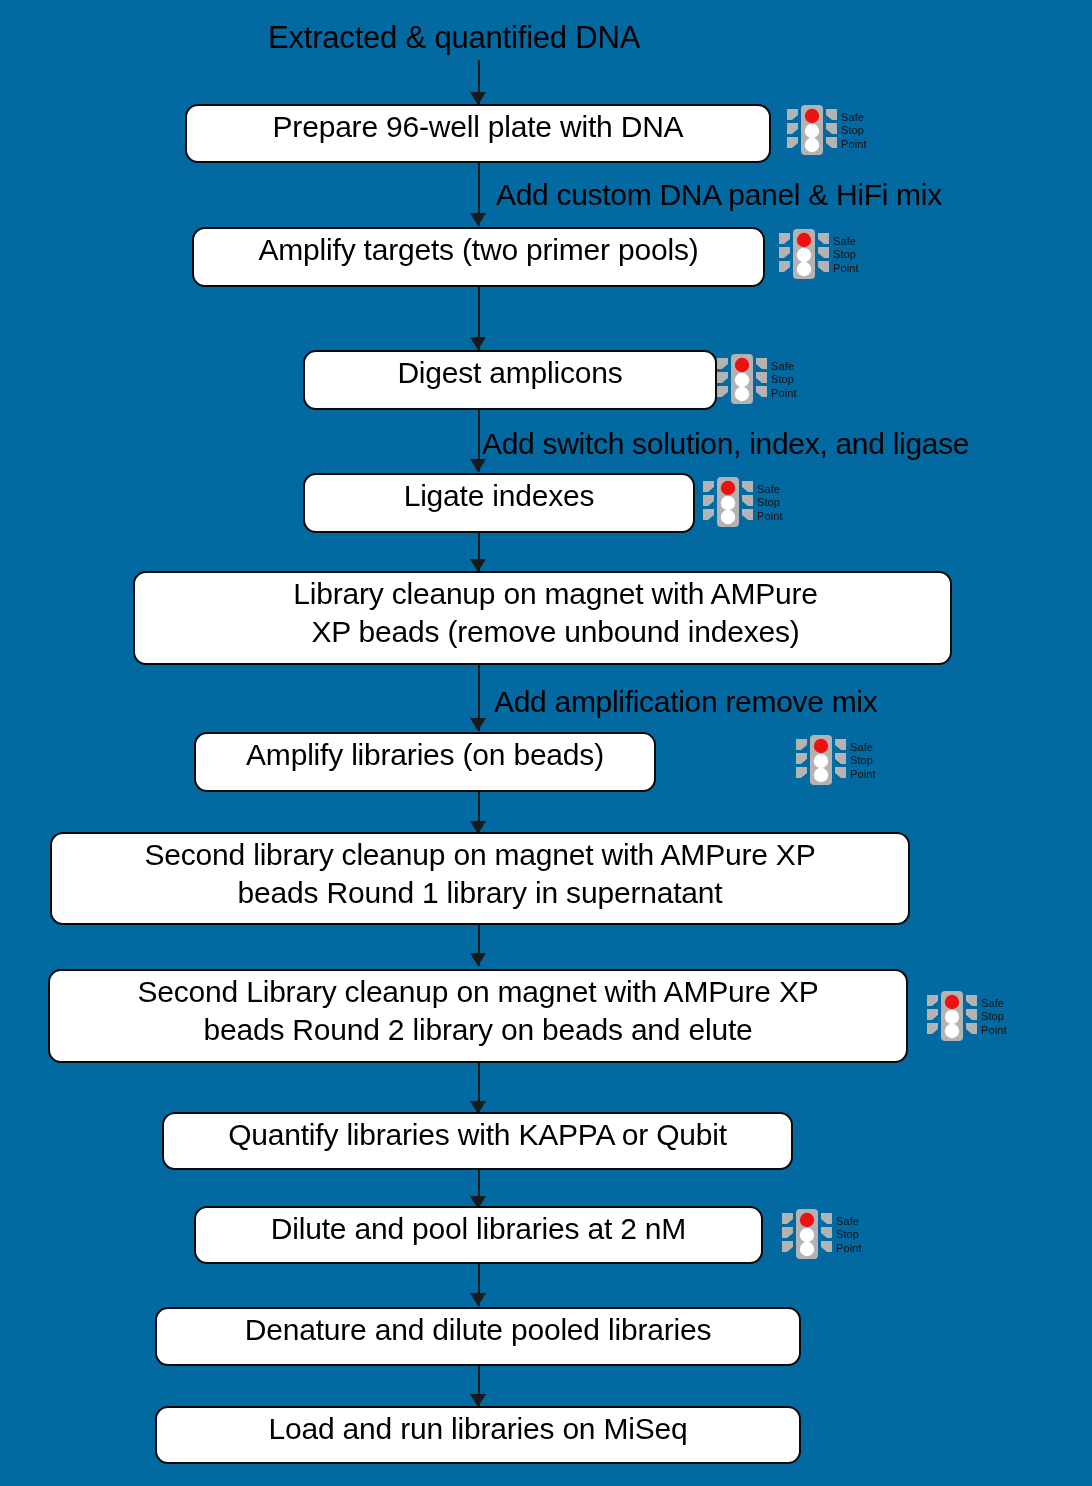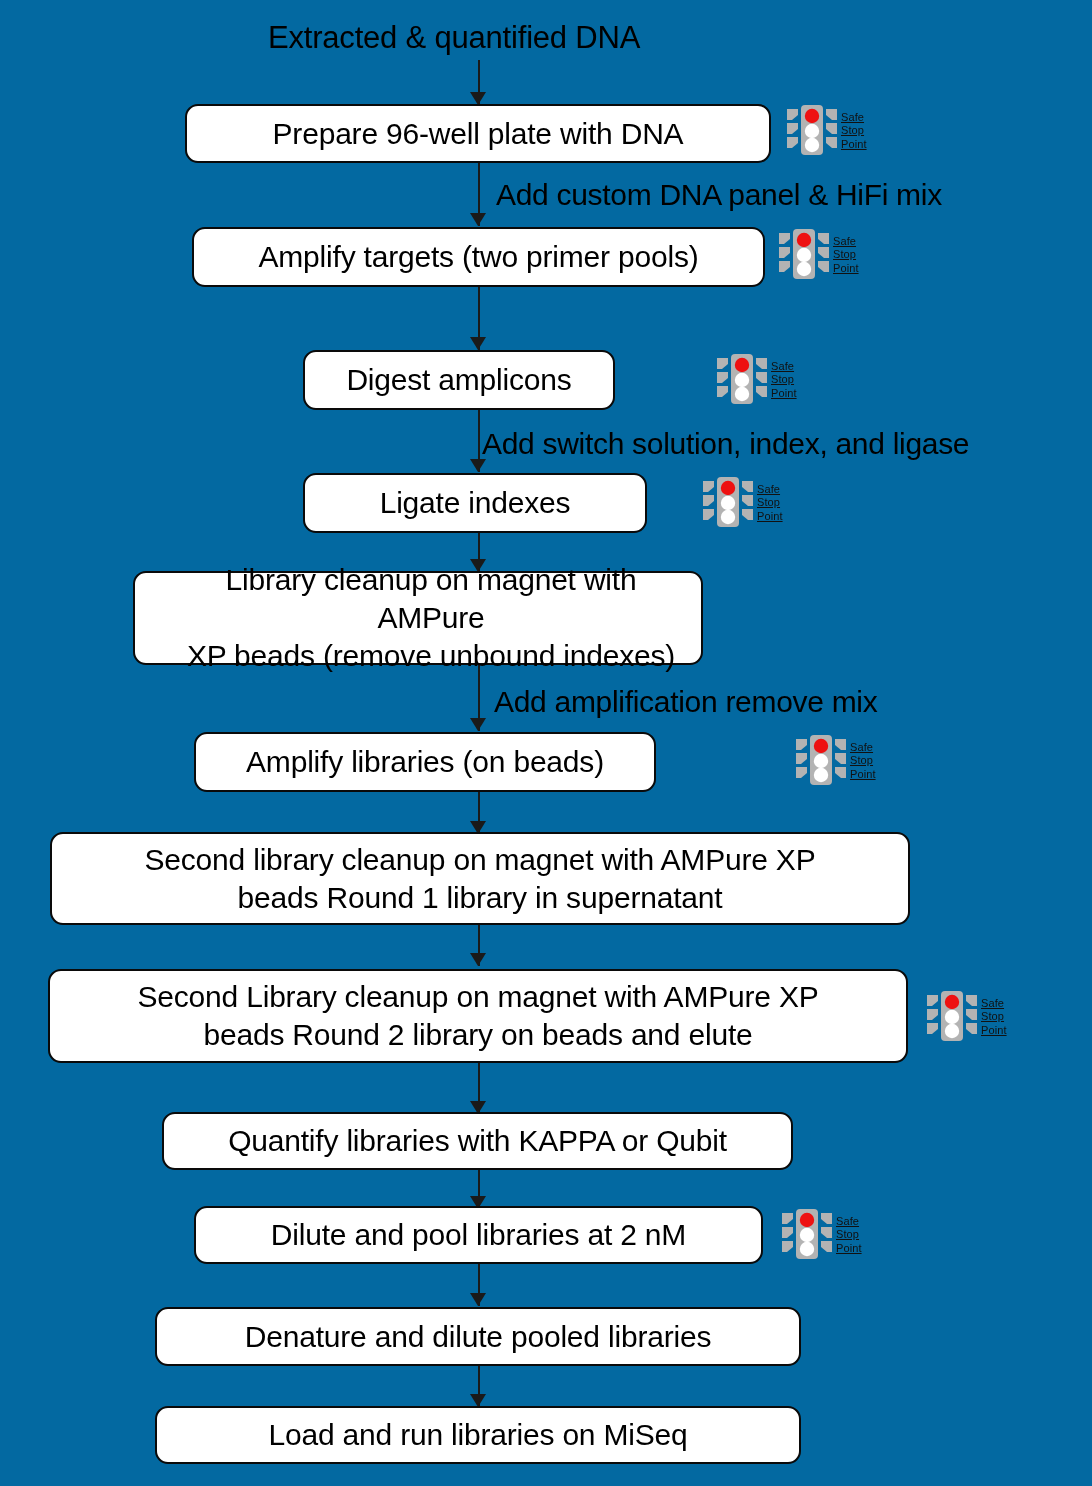--- a/index.html
+++ b/index.html
@@ -26,21 +26,21 @@
     white-space: nowrap;
     letter-spacing: -0.2px;
   }
   .node {
     position: absolute;
     box-sizing: border-box;
     border: 2.6px solid #0a0a0a;
     border-radius: 13px;
     background: #ffffff;
     display: flex;
-    align-items: center;
+    align-items: flex-start;
     justify-content: center;
     text-align: center;
     font-size: 30px;
     line-height: 38px;
     color: #000;
     padding: 2px 10px;
     letter-spacing: -0.2px;
   }
   .node-text {
     display: block;
@@ -80,21 +80,21 @@
     display: block;
   }
   .ssp-text {
     display: flex;
     flex-direction: column;
     font-size: 11px;
     line-height: 13.5px;
     color: #111;
     letter-spacing: 0.1px;
   }
-  .ssp-text span { display: block; text-decoration: underline; }
+  .ssp-text span { display: block; }
 </style>
 </head>
 <body>
 
 <div id="canvas">
 
   <div class="start-label" style="left:268px; top:21px;">Extracted &amp; quantified DNA</div>
 
   <div class="edge" style="left:478px; top:60px;  height:44px;"></div>
   <div class="arrowhead" style="left:470px; top:92px;"></div>
@@ -136,29 +136,29 @@
   <div class="arrowhead" style="left:470px; top:1394px;"></div>
 
   <div class="node" style="left:185px; top:104px; width:586px; height:59px;">
     <span class="node-text">Prepare 96-well plate with DNA</span>
   </div>
 
   <div class="node" style="left:192px; top:227px; width:573px; height:60px;">
     <span class="node-text">Amplify targets (two primer pools)</span>
   </div>
 
-  <div class="node" style="left:303px; top:350px; width:312px; height:60px;">
+  <div class="node" style="left:303px; top:350px; width:414px; height:60px;">
     <span class="node-text">Digest amplicons</span>
   </div>
 
-  <div class="node" style="left:303px; top:473px; width:344px; height:60px;">
+  <div class="node" style="left:303px; top:473px; width:392px; height:60px;">
     <span class="node-text">Ligate indexes</span>
   </div>
 
-  <div class="node" style="left:133px; top:571px; width:570px; height:94px;padding-left:36px;">
+  <div class="node" style="left:133px; top:571px; width:819px; height:94px;padding-left:36px;">
     <span class="node-text">Library cleanup on magnet with AMPure
 XP beads (remove unbound indexes)</span>
   </div>
 
   <div class="node" style="left:194px; top:732px; width:462px; height:60px;">
     <span class="node-text">Amplify libraries (on beads)</span>
   </div>
 
   <div class="node" style="left:50px; top:832px; width:860px; height:93px;">
     <span class="node-text">Second library cleanup on magnet with AMPure XP

